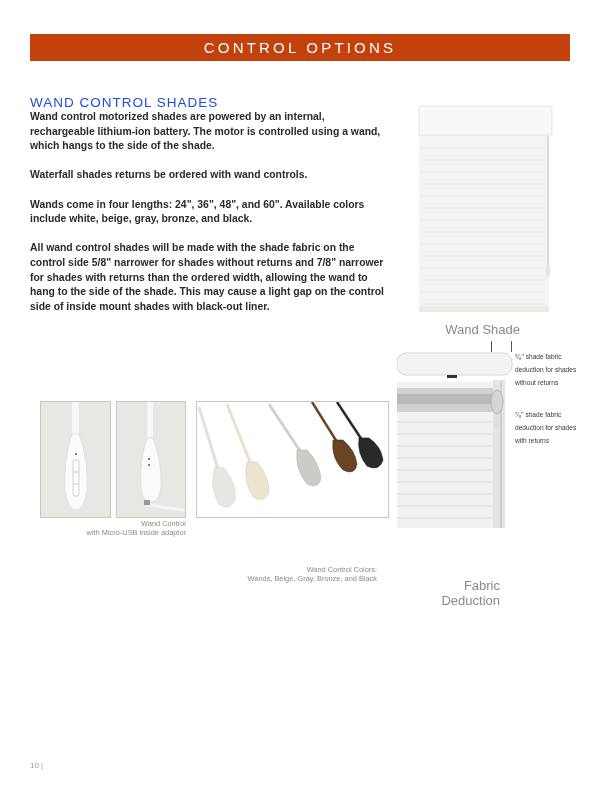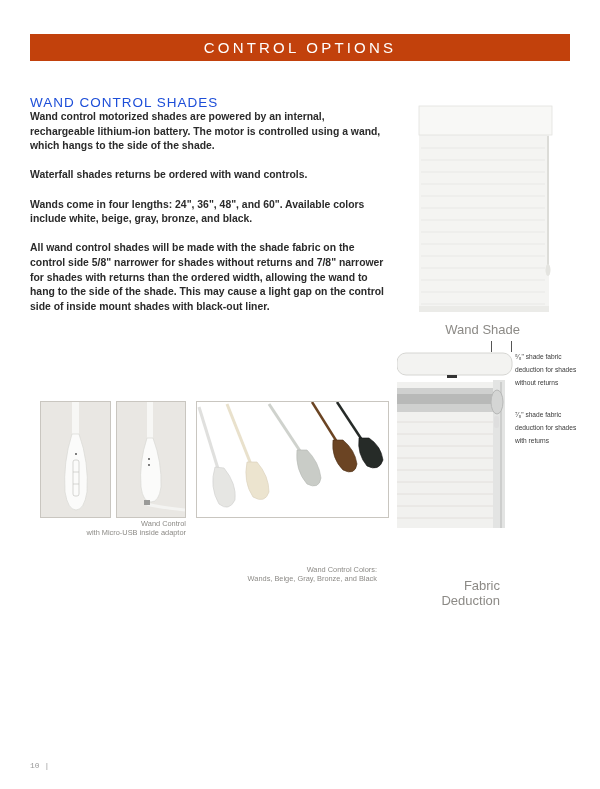--- a/index.html
+++ b/index.html
@@ -10,21 +10,21 @@
             font-size: 15px; letter-spacing: 3.2px; line-height: 27px; }
   .section-title { position: absolute; left: 30px; top: 95px; font-size: 13.5px;
                    letter-spacing: 1px; color: #1d4ed8; }
   .body-text { position: absolute; left: 30px; top: 110px; width: 362px;
                font-size: 10.4px; line-height: 14.6px; color: #2b2b2b; }
   .body-text p { margin: 0 0 14.6px 0; font-weight: bold; }
   .photo { position: absolute; box-sizing: border-box; border: 1px solid #c9c6c0; overflow: hidden; }
   .caption { position: absolute; font-size: 7.4px; line-height: 8.6px; color: #8c8a86; text-align: right; }
   .side-caption { position: absolute; font-size: 13px; color: #8c8a86; text-align: right; }
   .note { position: absolute; left: 515px; font-size: 6.6px; line-height: 12.8px; color: #3a3a3a; width: 80px; }
-  .page-num { position: absolute; left: 30px; top: 761px; font-size: 8px; color: #999; font-family: Liberation Mono, monospace; }
+  .page-num { position: absolute; left: 30px; top: 761px; font-size: 8px; color: #999; }
   .tick { position: absolute; width: 1px; height: 12px; background: #555; }
 </style>
 </head>
 <body>
 
 <div class="banner">
   <span>CONTROL OPTIONS</span>
 </div>
 
 <div class="section-title">WAND CONTROL SHADES</div>

